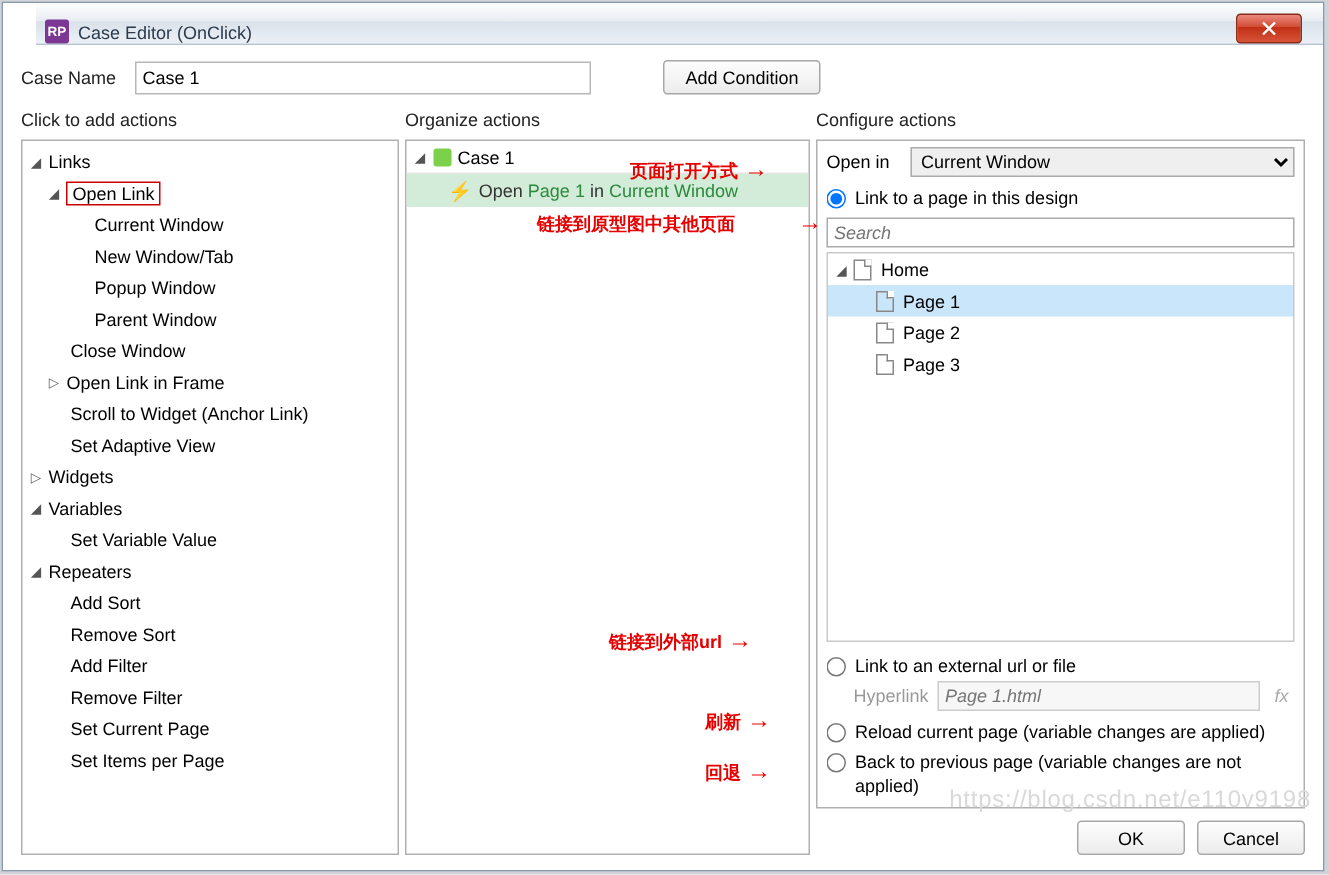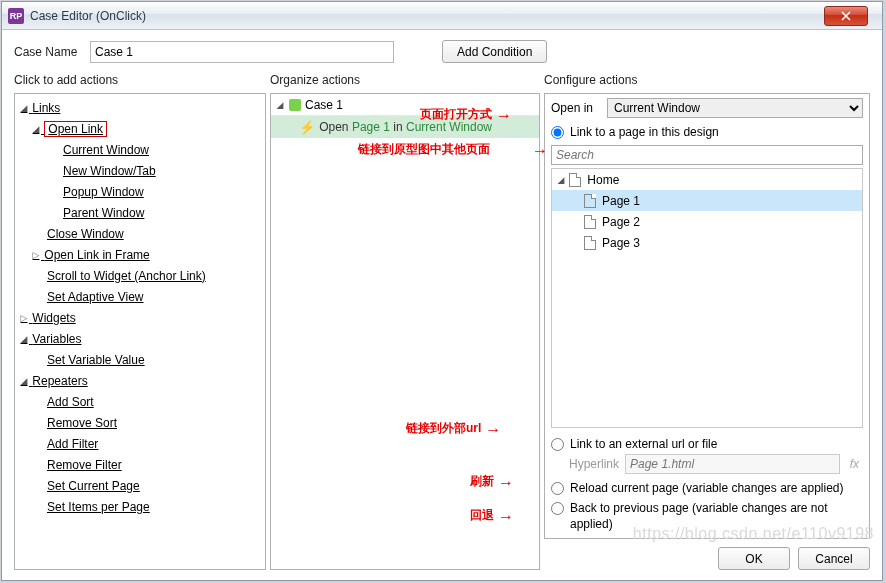--- a/index.html
+++ b/index.html
@@ -1,20 +1,20 @@
 <!DOCTYPE html>
 <html><head>
 <meta charset="utf-8">
 <style>
 * { box-sizing: border-box; margin: 0; padding: 0; font-family: "Segoe UI", Tahoma, sans-serif; font-size: 12px; }
 body { background: #d0d4d8; width: 886px; height: 583px; overflow: hidden; position: relative; }
 
 .window { width: 882px; height: 580px; margin: 1px; background: #fff; border: 1px solid #8a9aac; display: flex; flex-direction: column; }
 
-.titlebar { height: 28px; background: linear-gradient(#fdfefe,#e8edf2 45%,#d9e1ea 46%,#ecf1f6); border-bottom: 1px solid #b7c4d2; display: flex; align-items: center; padding: 0 14px 0 6px; }
+.titlebar { height: 28px; background: linear-gradient(#fdfefe,#e8edf2 45%,#d9e1ea 46%,#ecf1f6); border-bottom: 1px solid #b7c4d2; display: flex; align-items: flex-end; padding: 0 14px 0 6px; margin-left: 22px; }
 .titlebar .app-icon { width: 16px; height: 16px; background: #7c3794; display: inline-flex; align-items: center; justify-content: center; color: #fff; font-size: 9px; font-weight: bold; border-radius: 2px; }
 .titlebar .title { margin-left: 6px; color: #2b3b4c; }
 .titlebar .close-btn { margin-left: auto; width: 44px; height: 20px; background: linear-gradient(#e98a7e,#d24a33 45%,#c23016 46%,#d65338); border: 1px solid #8a2a1a; border-radius: 3px; color: #fff; display: flex; align-items: center; justify-content: center; }
 .titlebar .close-btn svg { width: 10px; height: 10px; }
 
 .content { flex: 1; padding: 10px 12px; display: flex; flex-direction: column; }
 
 .row-casename { display: flex; align-items: center; margin-bottom: 10px; }
 .row-casename label { width: 76px; color: #222; }
 .row-casename input { width: 304px; height: 22px; border: 1px solid #b8b8b8; padding: 0 4px; }
@@ -25,21 +25,21 @@
 .col { display: flex; flex-direction: column; overflow: hidden; }
 .col h4 { font-weight: normal; color: #222; margin-bottom: 6px; }
 
 .col-actions { width: 252px; }
 .col-organize { width: 270px; margin-left: 4px; }
 .col-configure { flex: 1; margin-left: 4px; }
 
 .panel { border: 1px solid #b0b0b0; flex: 1; background: #fff; overflow: auto; position: relative; }
 .col-actions .panel { overflow-x: scroll; overflow-y: auto; }
 
-.tree { padding: 3px 0; text-decoration: underline; }
+.tree { padding: 3px 0; }
 .tree-item { display: flex; align-items: center; height: 21px; white-space: nowrap; cursor: pointer; }
 .caret { width: 10px; display: inline-flex; justify-content: center; color: #6a6a6a; font-size: 9px; }
 .caret.right::before { content: "▷"; }
 .caret.down::before { content: "◢"; color: #555; }
 .spacer { display: inline-block; width: 16px; }
 .redbox { border: 1px solid #cc0000; padding: 0 3px; }
 
 .organize-head { display: flex; align-items: center; height: 22px; border-bottom: 1px solid #e6e6e6; padding-left: 4px; gap: 4px; }
 .organize-head .light-icon { width: 12px; height: 12px; background: #7bd24a; border-radius: 2px; }
 .organize-action { display: flex; align-items: center; height: 22px; background: #d3ecd9; padding-left: 28px; gap: 4px; }

